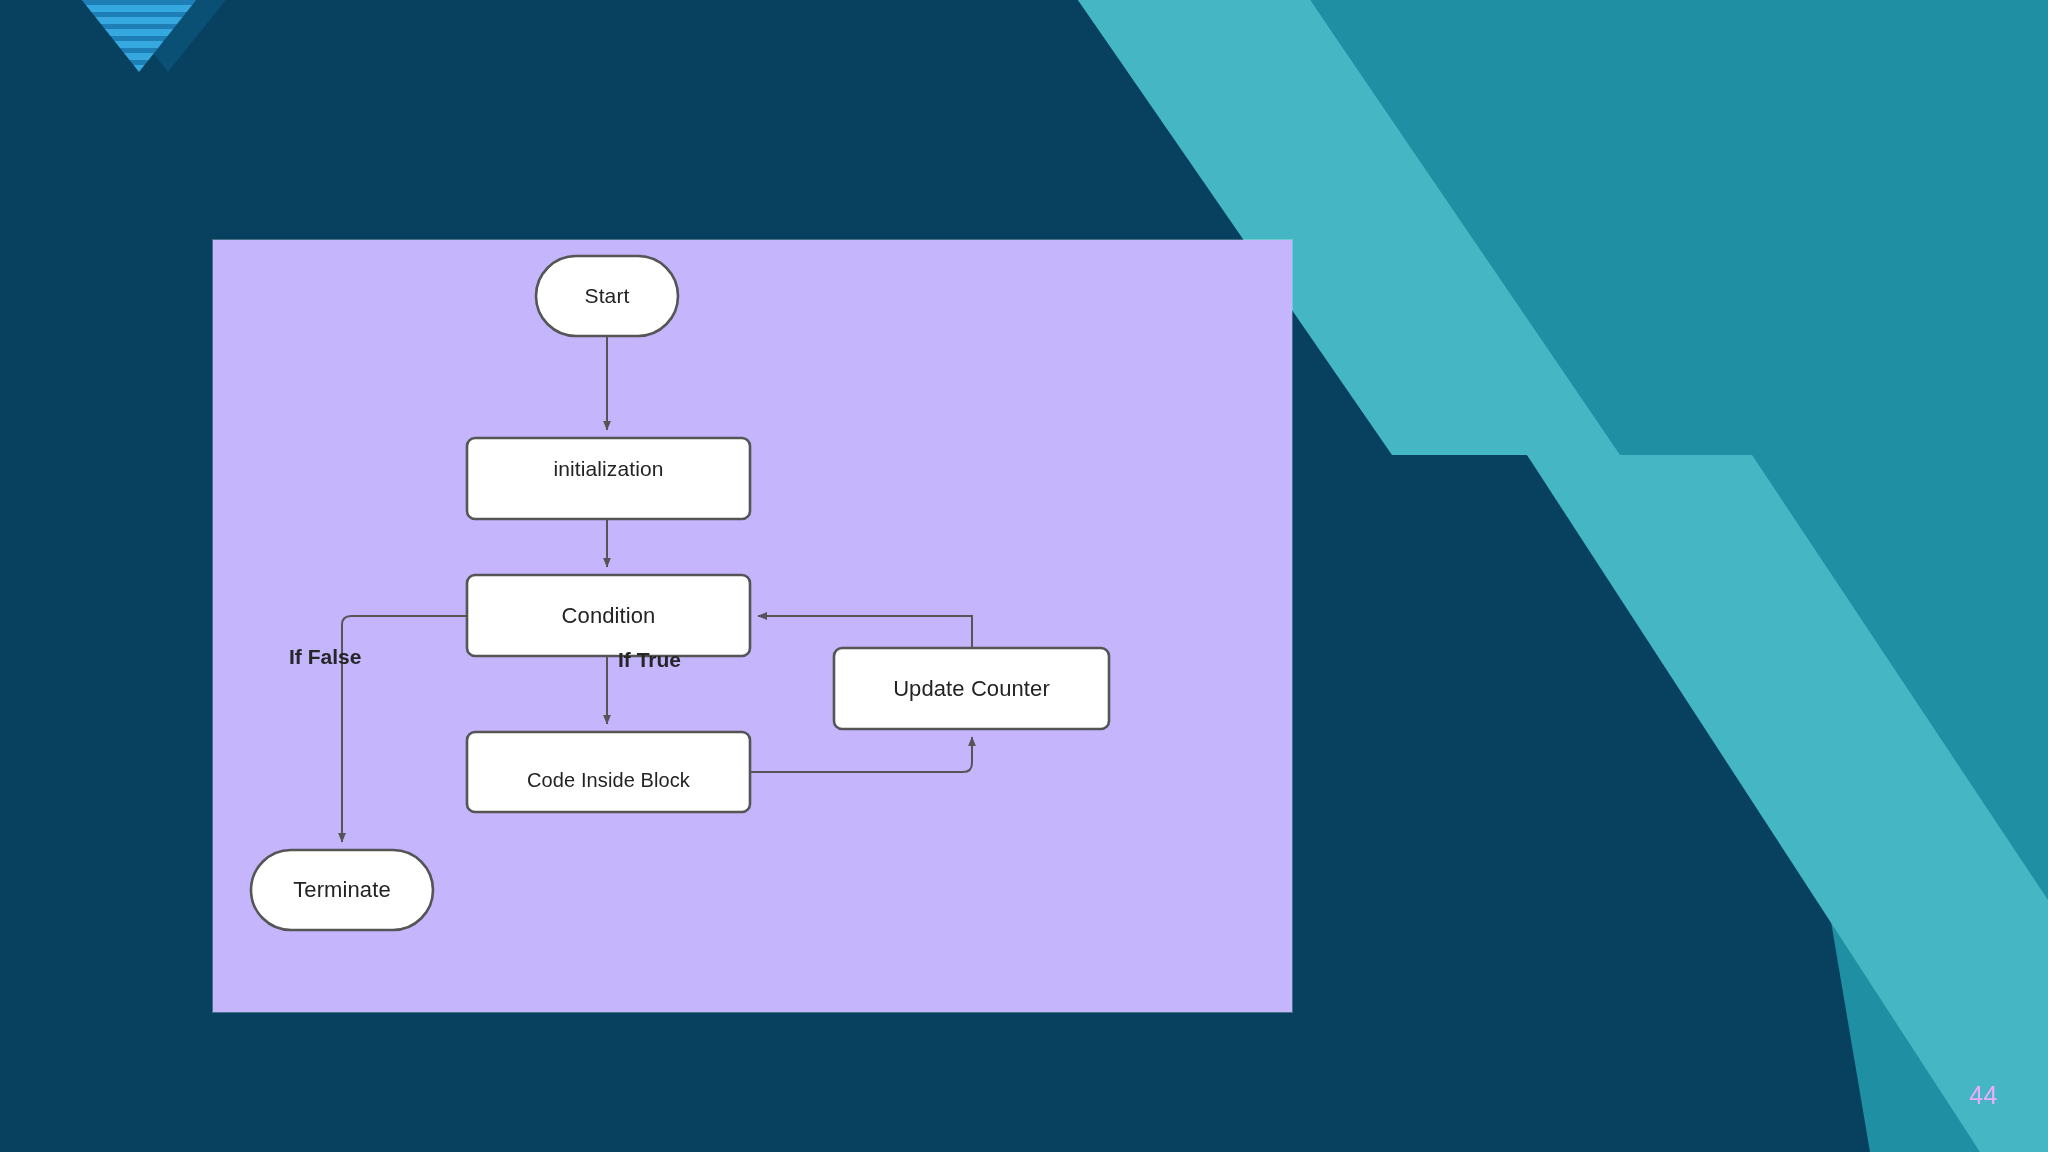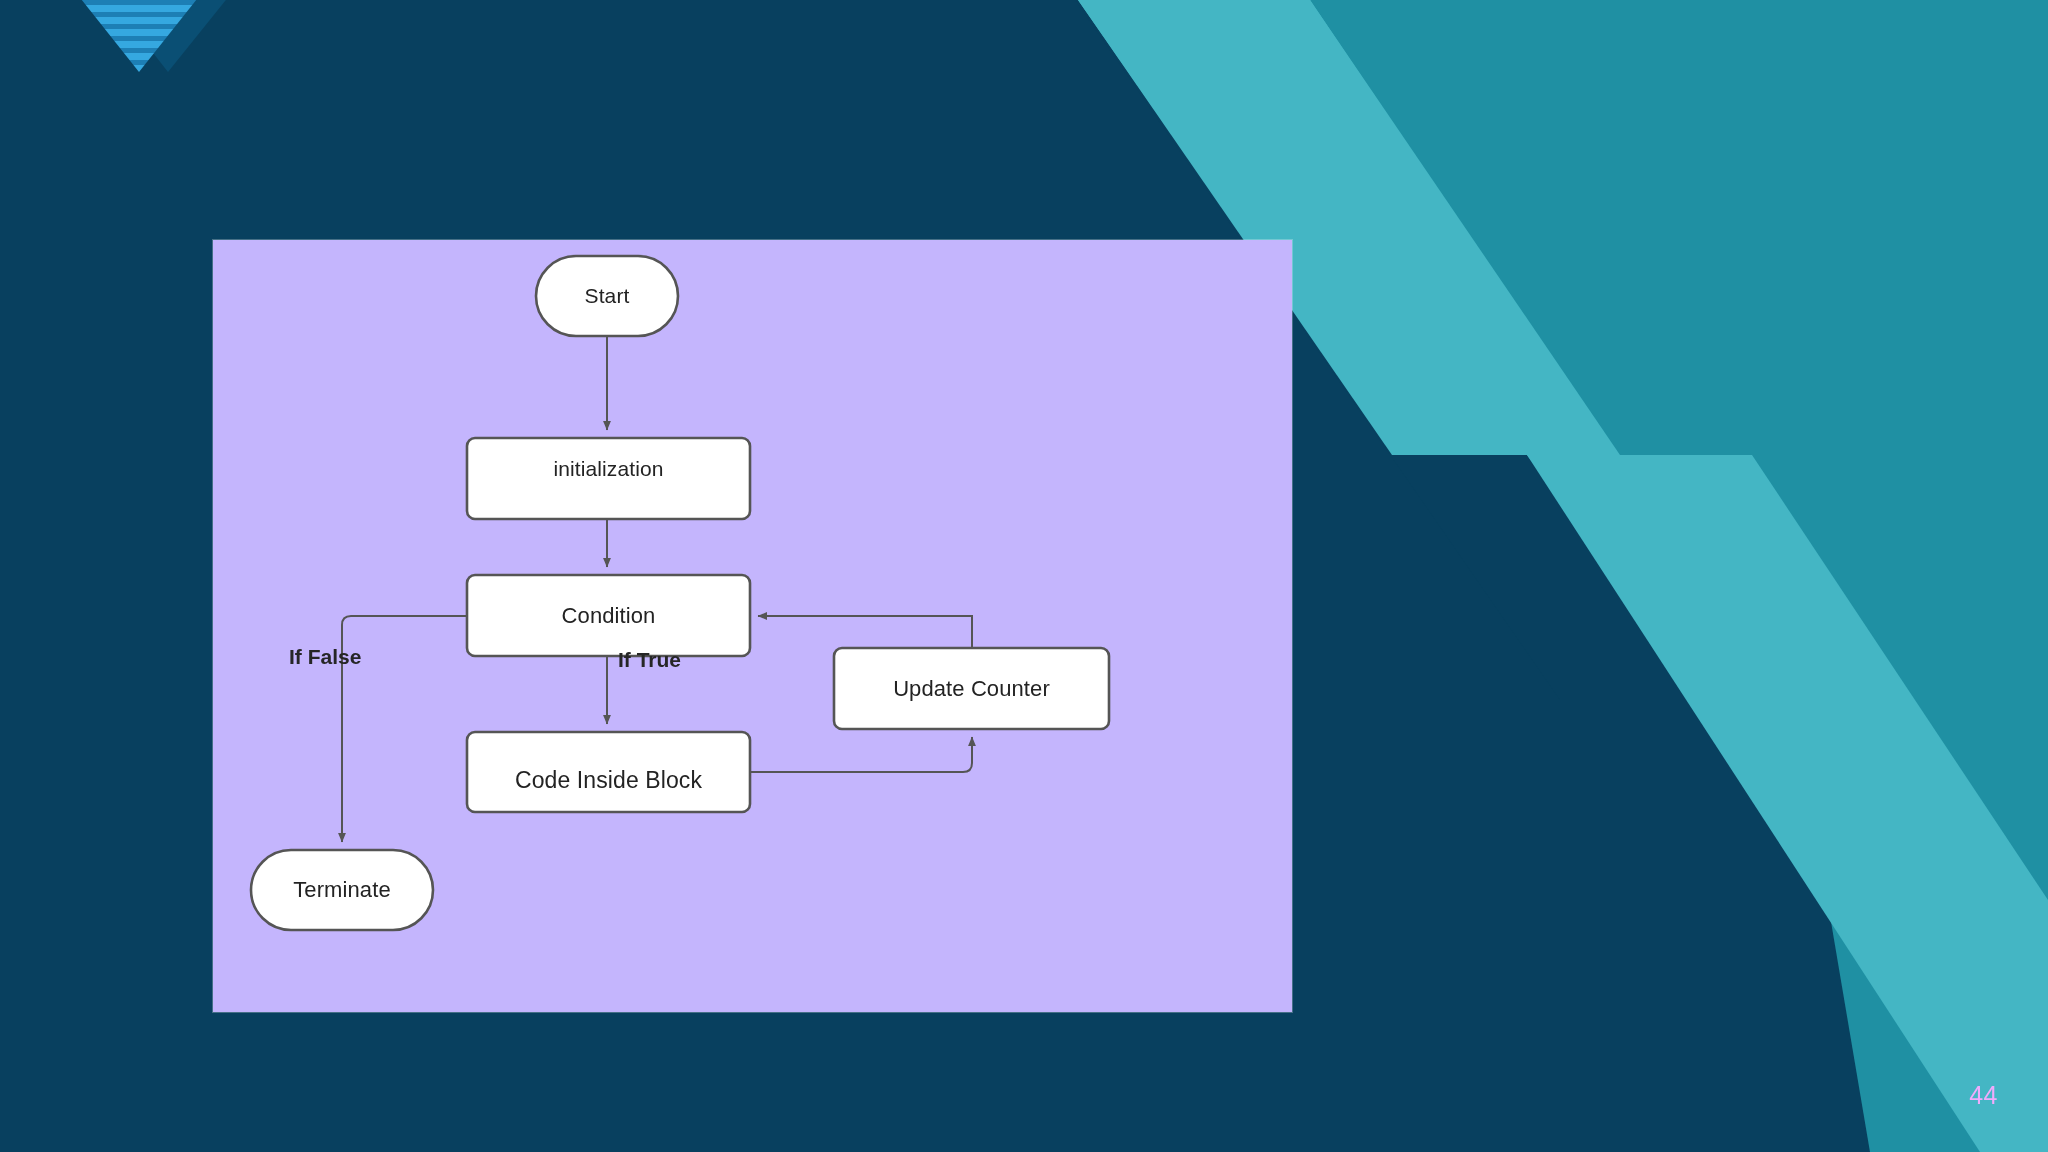--- a/index.html
+++ b/index.html
@@ -160,21 +160,21 @@
 
       <path d="M759,408 L759,376 Q759,376 750,376 L545,376" fill="none" stroke="#555555" stroke-width="2" marker-end="url(#arrowHead)"></path>
     </svg>
 
     <div class="node-label" style="left:323px; top:16px; width:142px; height:80px; font-size:21px;">Start</div>
 
     <div class="node-label" style="left:254px; top:198px; width:283px; height:61px; font-size:21px;">initialization</div>
 
     <div class="node-label" style="left:254px; top:335px; width:283px; height:81px; font-size:22px;">Condition</div>
 
-    <div class="node-label" style="left:254px; top:492px; width:283px; height:96px; font-size:23px;">Code Inside Block</div>
+    <div class="node-label" style="left:254px; top:492px; width:283px; height:96px; font-size:20px;">Code Inside Block</div>
 
     <div class="node-label" style="left:621px; top:408px; width:275px; height:81px; font-size:22px;">Update Counter</div>
 
     <div class="node-label" style="left:38px; top:610px; width:182px; height:80px; font-size:22px;">Terminate</div>
 
     <div class="edge-label" style="left:34px; top:405px;margin-left:42px;">If False</div>
 
     <div class="edge-label" style="left:405px; top:396px;margin-top:12px;">If True</div>
 
   </div>

